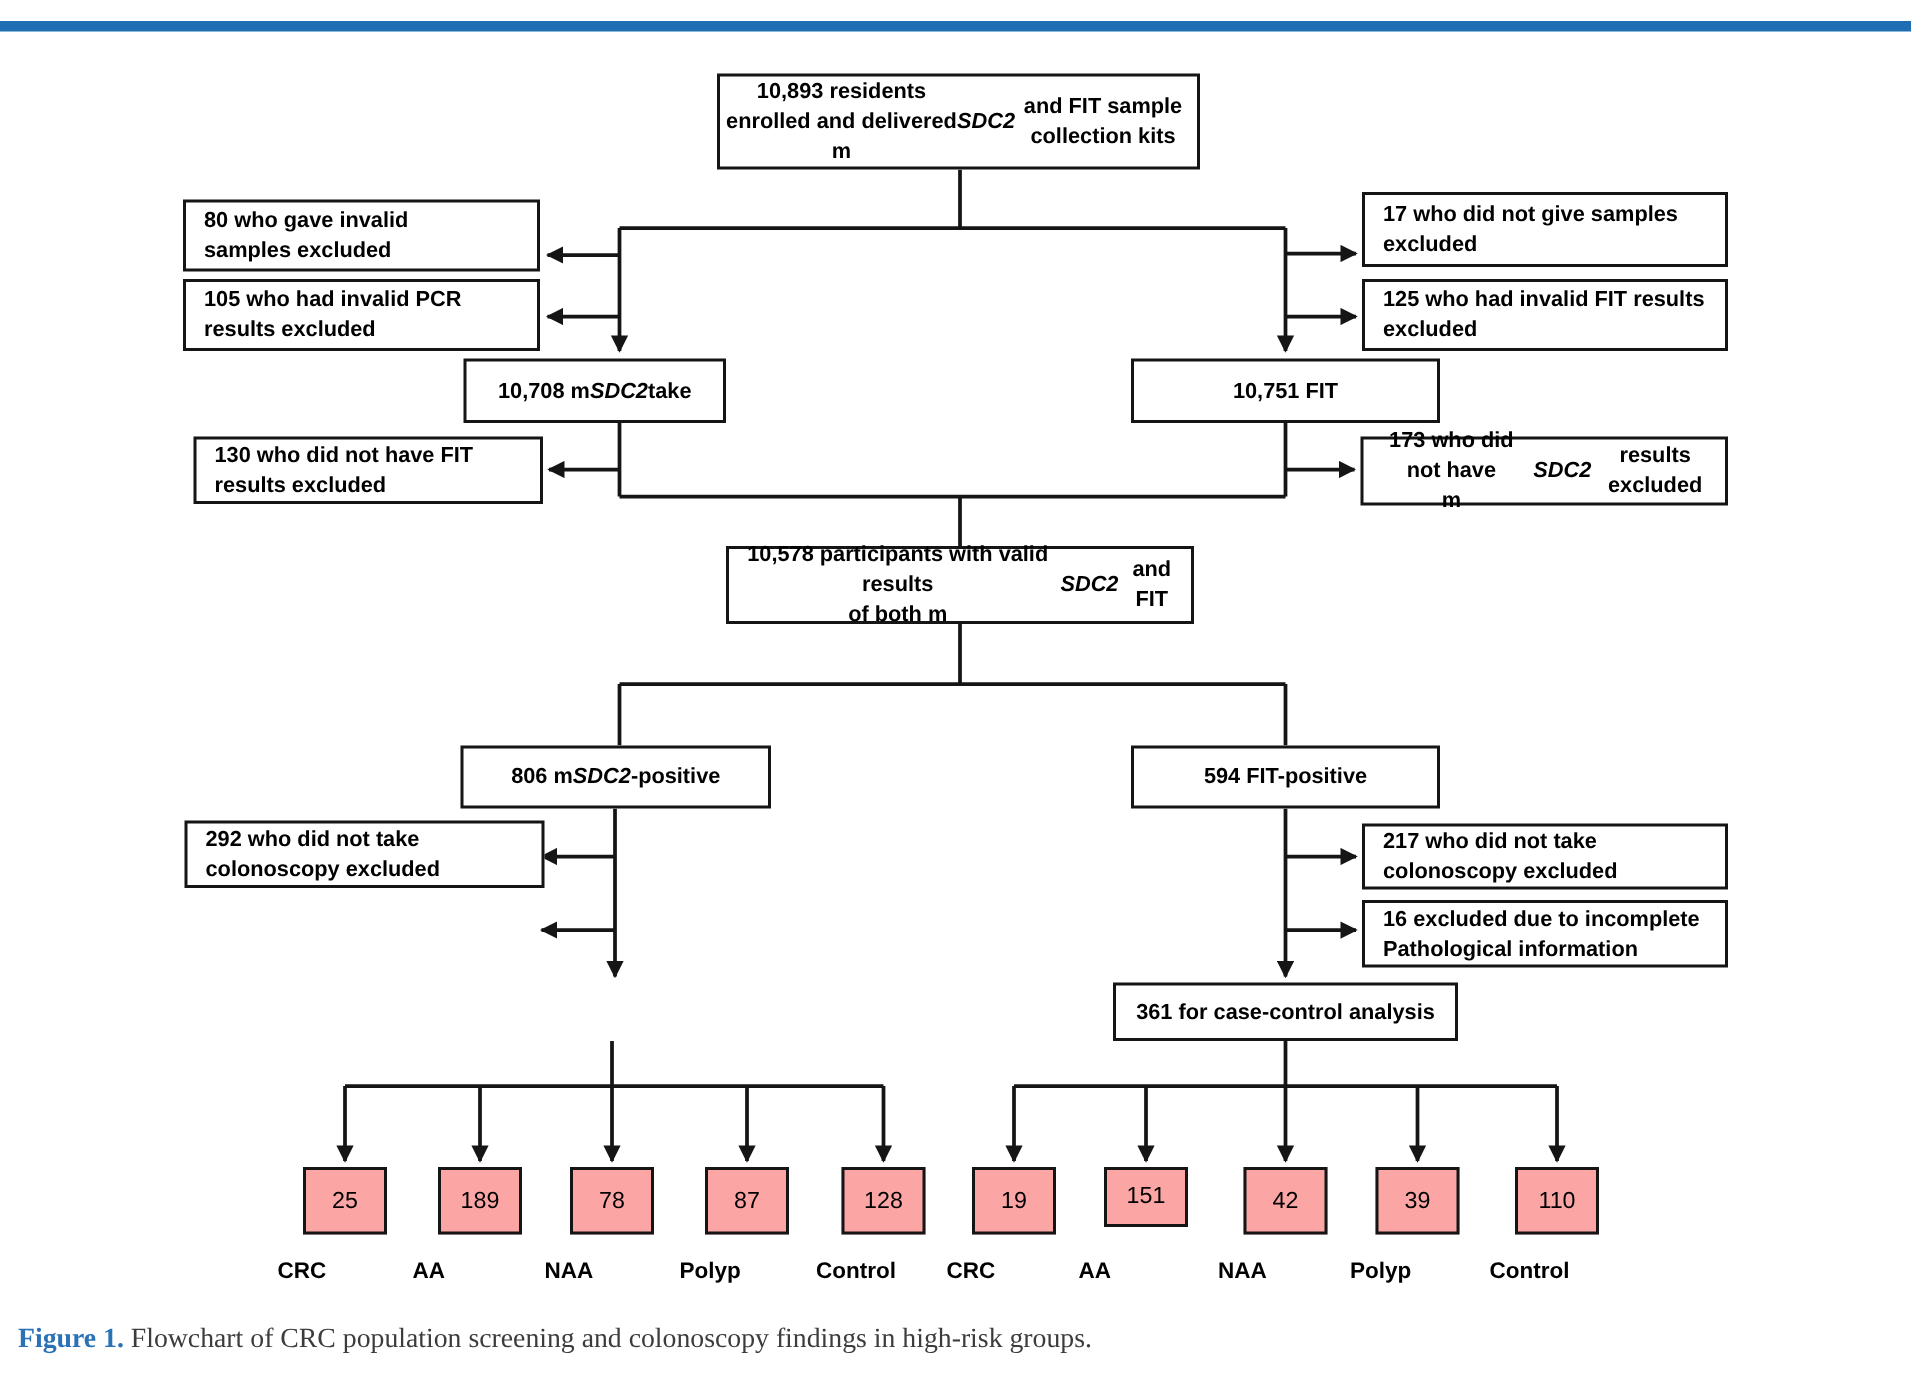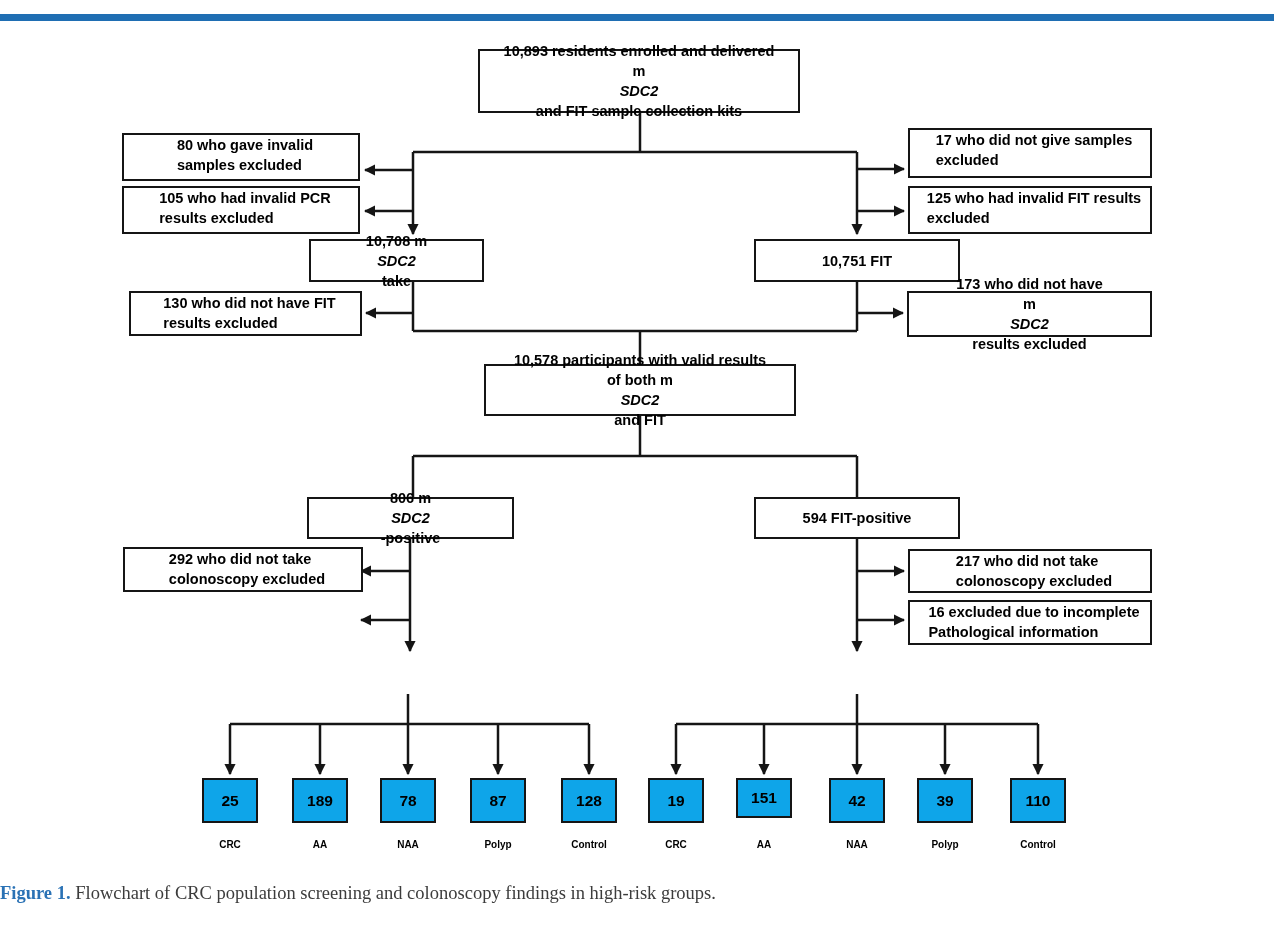--- a/index.html
+++ b/index.html
@@ -9,32 +9,31 @@
   .toprule { position: absolute; left: 0; top: 14px; width: 1274px; height: 7px; background: #1f6eb3; }
 
   svg.connectors { position: absolute; left: 0; top: 0; width: 1274px; height: 928px; }
 
   .node {
     position: absolute; box-sizing: border-box; background: #ffffff;
     border: 2.5px solid #151515; color: #000000;
     display: flex; align-items: center;
     font-weight: 700; font-size: 14.5px; line-height: 20px;
     white-space: pre-line;
-    flex-direction: column;
   }
   .node.center { justify-content: center; text-align: center; padding: 0 4px; }
   .node.left   { justify-content: flex-start; text-align: left; padding-left: 12px; padding-right: 4px; }
   .node i { font-style: italic; text-align: right; }
 
-  .count { position: absolute; box-sizing: border-box; background: #0ea5e9; border: 2.5px solid #151515;
+  .count { position: absolute; box-sizing: border-box; background: #fca5a5; border: 2.5px solid #151515;
            display: flex; align-items: center; justify-content: center;
-           font-weight: 700; font-size: 15.5px; color: #000; }
-  .grouplabel { position: absolute; font-weight: 700; font-size: 10px; color: #000; text-align: center; }
+           font-weight: 400; font-size: 15.5px; color: #000; }
+  .grouplabel { position: absolute; font-weight: 700; font-size: 15px; color: #000; }
 
-  .caption { position: absolute; left: 0; top: 883px; font-family: "Liberation Serif", serif;
+  .caption { position: absolute; left: 12px; top: 883px; font-family: "Liberation Serif", serif;
              font-size: 18.5px; color: #3c3c3c; }
   .caption .fig { font-weight: 700; color: #2a72b5; }
 </style>
 </head>
 <body>
 
 <div class="stage">
 
   <div class="toprule" style="background: rgb(31, 110, 179);"></div>
 
@@ -114,20 +113,21 @@
   <div class="node center" style="left:754px; top:497px; width:206px; height:42px"><span>594 FIT-positive</span></div>
 
   <div class="node left" style="left:123px; top:547px; width:240px; height:45px"><span>292 who did not take
 colonoscopy excluded</span></div>
 
   <div class="node left" style="left:908px; top:549px; width:244px; height:44px"><span>217 who did not take
 colonoscopy excluded</span></div>
   <div class="node left" style="left:908px; top:600px; width:244px; height:45px"><span>16 excluded due to incomplete
 Pathological information</span></div>
 
+  <div class="node center" style="left:742px; top:655px; width:230px; height:39px"><span>361 for case-control analysis</span></div>
 
   <div class="count" style="left:202px; top:778px; width:56px; height:45px">25</div>
   <div class="count" style="left:292px; top:778px; width:56px; height:45px">189</div>
   <div class="count" style="left:380px; top:778px; width:56px; height:45px">78</div>
   <div class="count" style="left:470px; top:778px; width:56px; height:45px">87</div>
   <div class="count" style="left:561px; top:778px; width:56px; height:45px">128</div>
 
   <div class="grouplabel" style="left:185px; top:839px; width:90px">CRC</div>
   <div class="grouplabel" style="left:275px; top:839px; width:90px">AA</div>
   <div class="grouplabel" style="left:363px; top:839px; width:90px">NAA</div>

